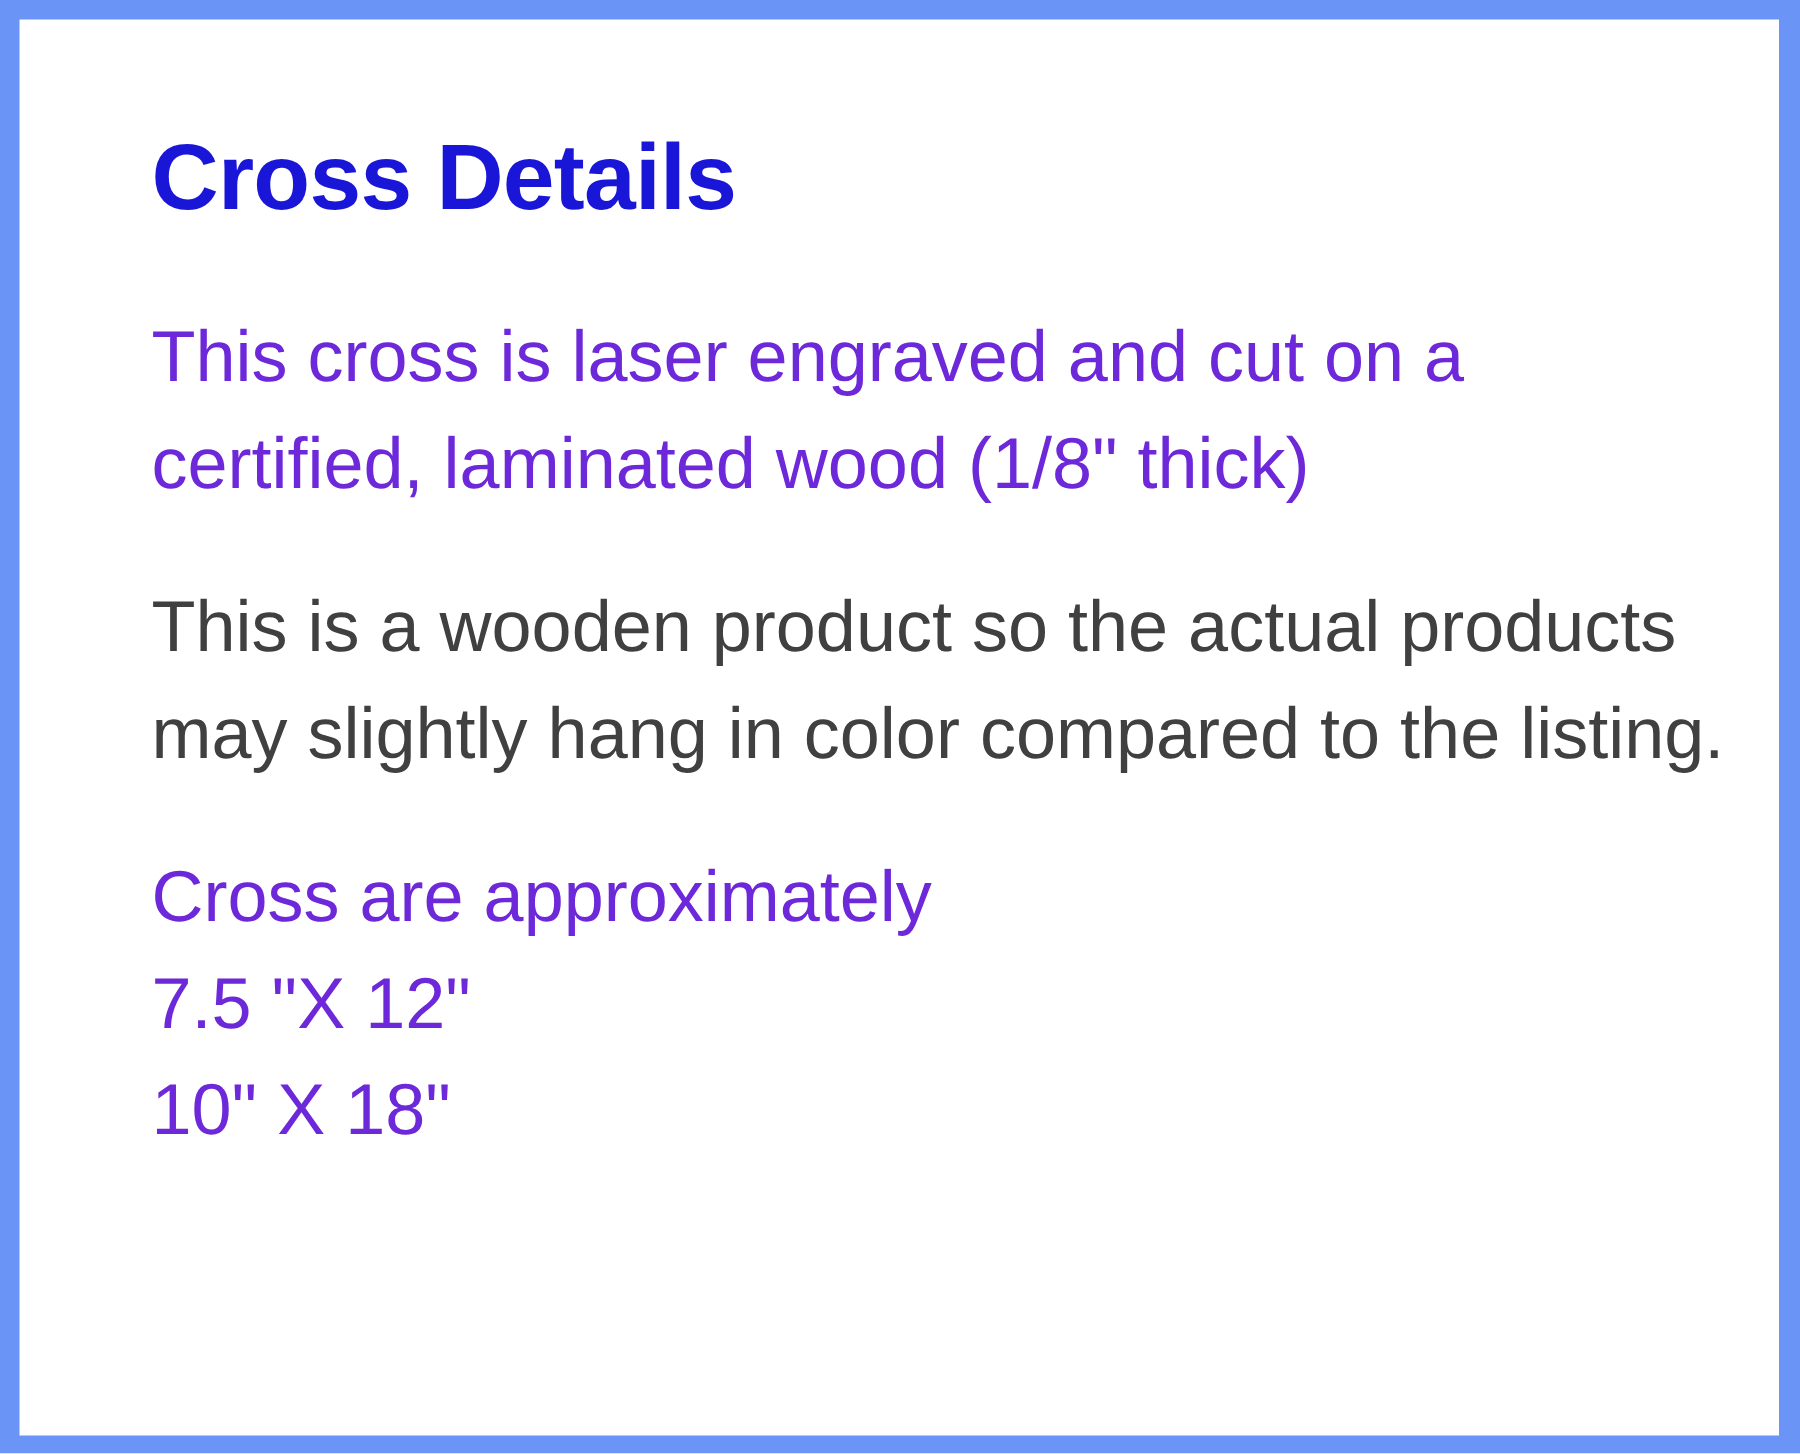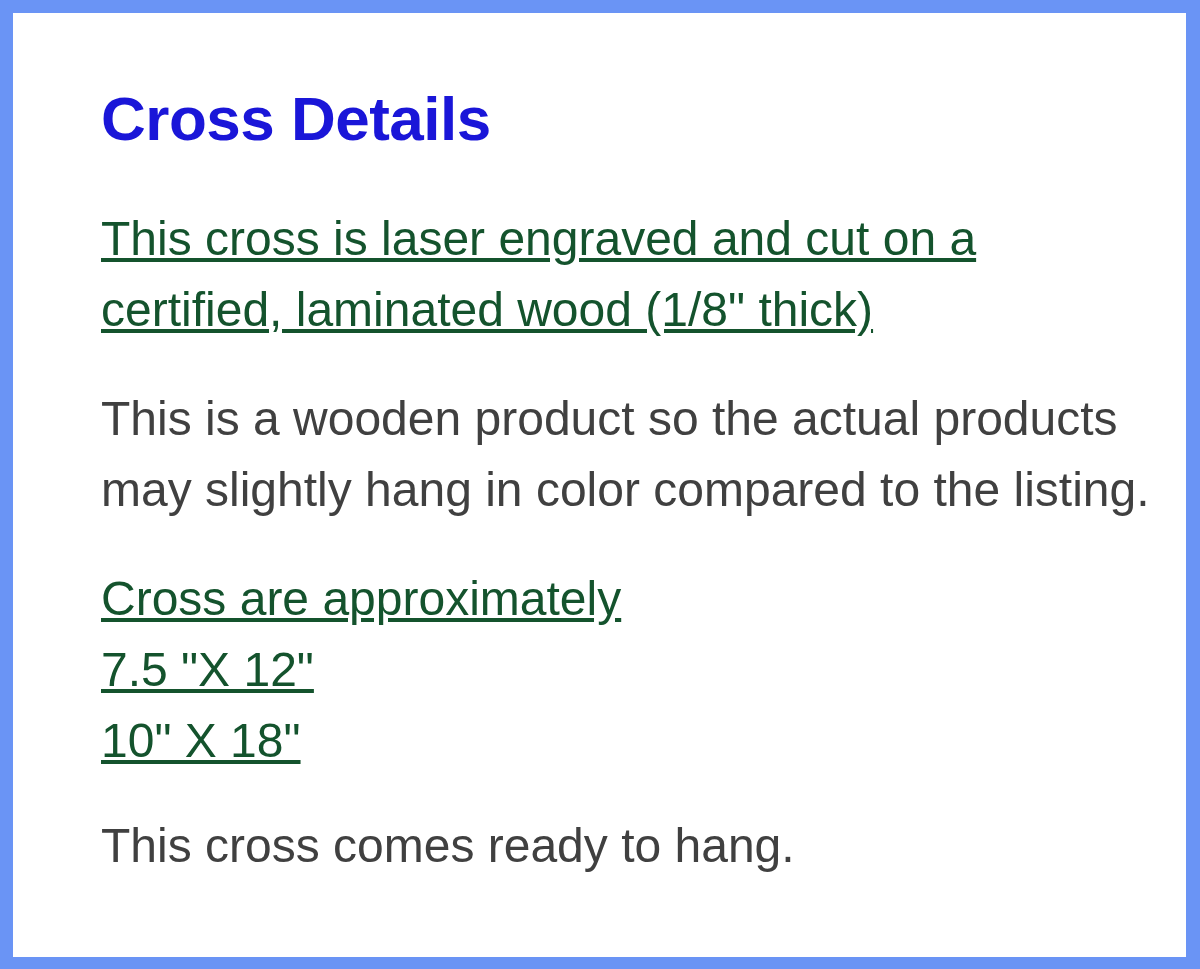--- a/index.html
+++ b/index.html
@@ -50,21 +50,21 @@
   }
 
   .para {
     margin: 0;
     font-size: 48px;
     line-height: 71px;
     font-weight: normal;
     letter-spacing: 0px;
   }
 
-  .para.dark { color: #14532d; text-decoration: underline; }
+  .para.dark { color: #6d28d9; }
   .para.blue { color: #404040; }
 
   .spacer-lg { height: 50px; }
   .spacer-md { height: 38px; }
   .spacer-sm { height: 34px; }
 
   .para .line { display: block; }
 
   .para-description { max-width: 1000px; }
   .para-variance  { max-width: 1100px; }
@@ -97,19 +97,16 @@
       <div class="spacer-md"></div>
 
       <p class="para dark para-sizes">
         <span class="line">Cross are approximately</span>
         <span class="line">7.5 "X 12"</span>
         <span class="line">10" X 18"</span>
       </p>
 
       <div class="spacer-sm"></div>
 
-      <p class="para blue para-hanging">
-        <span class="line">This cross comes ready to hang.</span>
-      </p>
 
     </div>
   </div>
 </div>
 
 </body></html>

